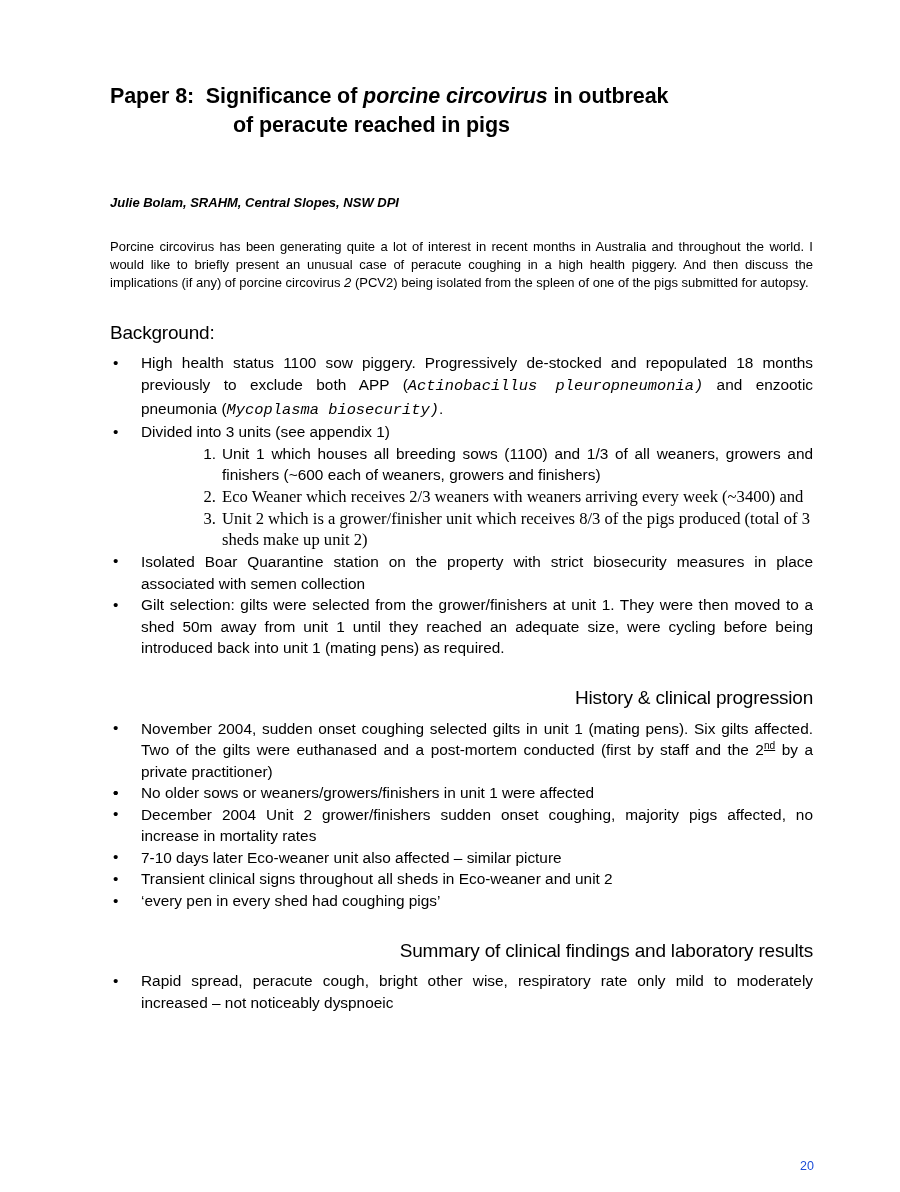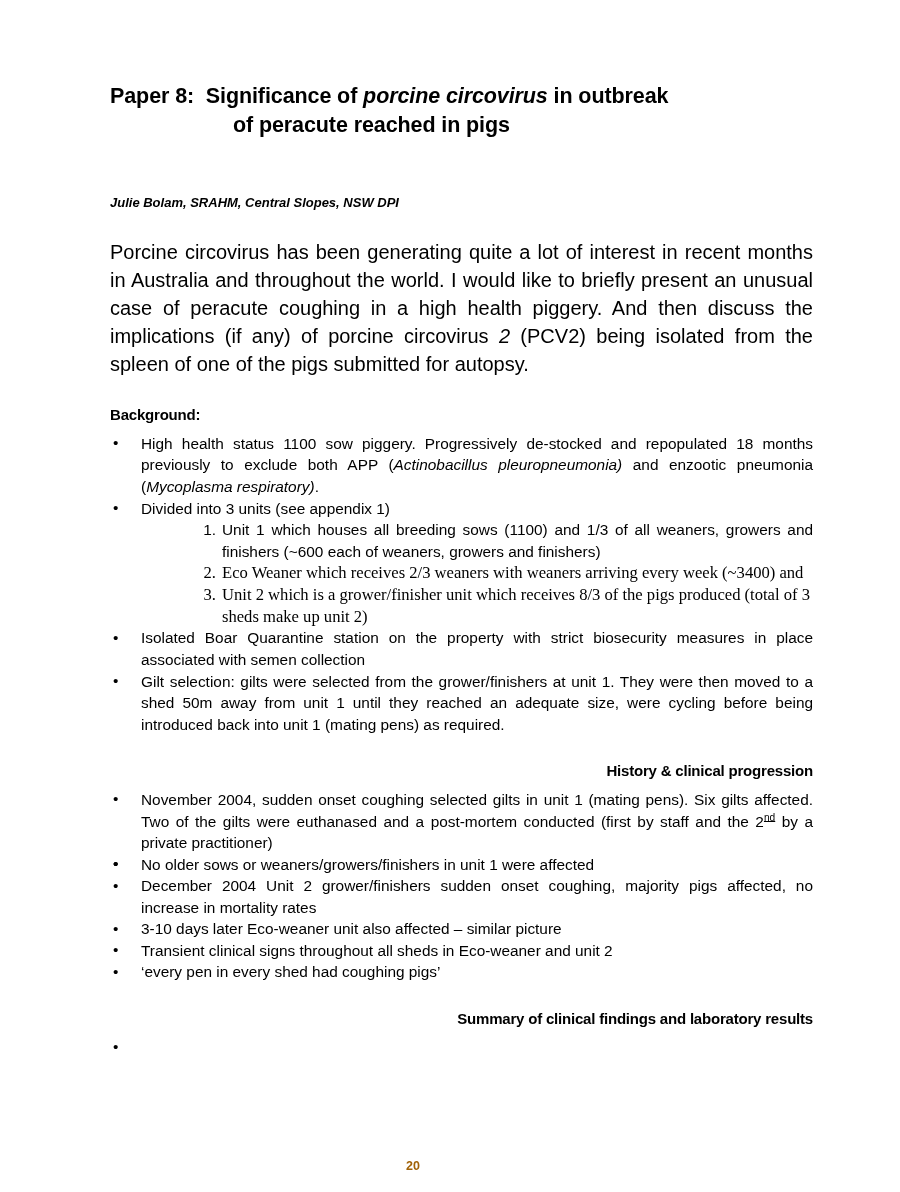--- a/index.html
+++ b/index.html
@@ -55,31 +55,31 @@
   .author {
     font-size: 13px;
     font-weight: bold;
     font-style: italic;
     margin: 56px 0 0 0;
     line-height: 1.3;
   }
 
   
   .intro {
-    font-size: 20px;
+    font-size: 13px;
     line-height: 1.40;
     text-align: justify;
     margin: 26px 0 0 0;
   }
   .intro em { font-style: italic; }
 
   
   .section-heading {
-    font-size: 15px;
-    font-weight: bold;
+    font-size: 19px;
+    font-weight: normal;
     margin: 28px 0 8px 0;
     line-height: 1.25;
     letter-spacing: -0.2px;
   }
   .section-heading.tight-top { margin-top: 27px; text-align: right; }
 
   
   ul.bullets {
     list-style: none;
     margin: 0;
@@ -94,21 +94,21 @@
     text-align: justify;
   }
   ul.bullets > li > .bullet-marker {
     position: absolute;
     left: 1px;
     top: -0.5px;
     font-size: 15.4px;
     line-height: 1.40;
   }
   ul.bullets > li.nojustify { text-align: left; }
-  ul.bullets em { font-style: italic; }
+  ul.bullets em { font-style: italic; font-family: Liberation Mono, monospace; }
 
   
   ol.numlist {
     list-style: none;
     margin: 0;
     padding: 0;
   }
   ol.numlist > li {
     position: relative;
     padding-left: 112px;
@@ -140,24 +140,23 @@
     line-height: 0;
     text-decoration: underline;
   }
 
   
   .page-number {
     position: absolute;
     left: 0;
     top: 1159px;
     width: 802px;
-    text-align: center;
+    text-align: right;
     font-size: 12.5px;
-    color: #a16207;
-    font-weight: bold;
+    color: #1d4ed8;
   }
 </style>
 </head>
 <body>
 
 <div class="page">
   <div class="content">
 
     <h1 class="doc-title">
       <span class="title-line title-line-1"><span>Paper 8:</span>&nbsp;&nbsp;<span>Significance of </span><em>porcine circovirus</em><span> in outbreak</span></span>
@@ -166,21 +165,21 @@
 
     <p class="author">Julie Bolam, SRAHM, Central Slopes, NSW DPI</p>
 
     <p class="intro">Porcine circovirus has been generating quite a lot of interest in recent months in Australia and throughout the world. I would like to briefly present an unusual case of peracute coughing in a high health piggery. And then discuss the implications (if any) of porcine circovirus <em>2</em> (PCV2) being isolated from the spleen of one of the pigs submitted for autopsy.</p>
 
     <h2 class="section-heading">Background:</h2>
 
     <ul class="bullets">
       <li>
         <span class="bullet-marker">•</span>
-        <span>High health status 1100 sow piggery. Progressively de-stocked and repopulated 18 months previously to exclude both APP (<em>Actinobacillus pleuropneumonia)</em> and enzootic pneumonia (<em>Mycoplasma respiratory)</em>.</span>
+        <span>High health status 1100 sow piggery. Progressively de-stocked and repopulated 18 months previously to exclude both APP (<em>Actinobacillus pleuropneumonia)</em> and enzootic pneumonia (<em>Mycoplasma biosecurity)</em>.</span>
       </li>
       <li class="nojustify">
         <span class="bullet-marker">•</span>
         <span>Divided into 3 units (see appendix 1)</span>
       </li>
     </ul>
 
     <ol class="numlist">
       <li>
         <span class="num-marker">1.</span>
@@ -220,36 +219,37 @@
       <li class="nojustify">
         <span class="bullet-marker">•</span>
         <span>No older sows or weaners/growers/finishers in unit 1 were affected</span>
       </li>
       <li>
         <span class="bullet-marker">•</span>
         <span>December 2004 Unit 2 grower/finishers sudden onset coughing, majority pigs affected, no increase in mortality rates</span>
       </li>
       <li class="nojustify">
         <span class="bullet-marker">•</span>
-        <span>3-10 days later Eco-weaner unit also affected – similar picture</span>
+        <span>7-10 days later Eco-weaner unit also affected – similar picture</span>
       </li>
       <li class="nojustify">
         <span class="bullet-marker">•</span>
         <span>Transient clinical signs throughout all sheds in Eco-weaner and unit 2</span>
       </li>
       <li class="nojustify">
         <span class="bullet-marker">•</span>
         <span>‘every pen in every shed had coughing pigs’</span>
       </li>
     </ul>
 
     <h2 class="section-heading tight-top">Summary of clinical findings and laboratory results</h2>
 
     <ul class="bullets">
       <li>
         <span class="bullet-marker">•</span>
+        <span>Rapid spread, peracute cough, bright other wise, respiratory rate only mild to moderately increased – not noticeably dyspnoeic</span>
       </li>
     </ul>
 
   </div>
 
   <div class="page-number">20</div>
 </div>
 
 </body></html>

